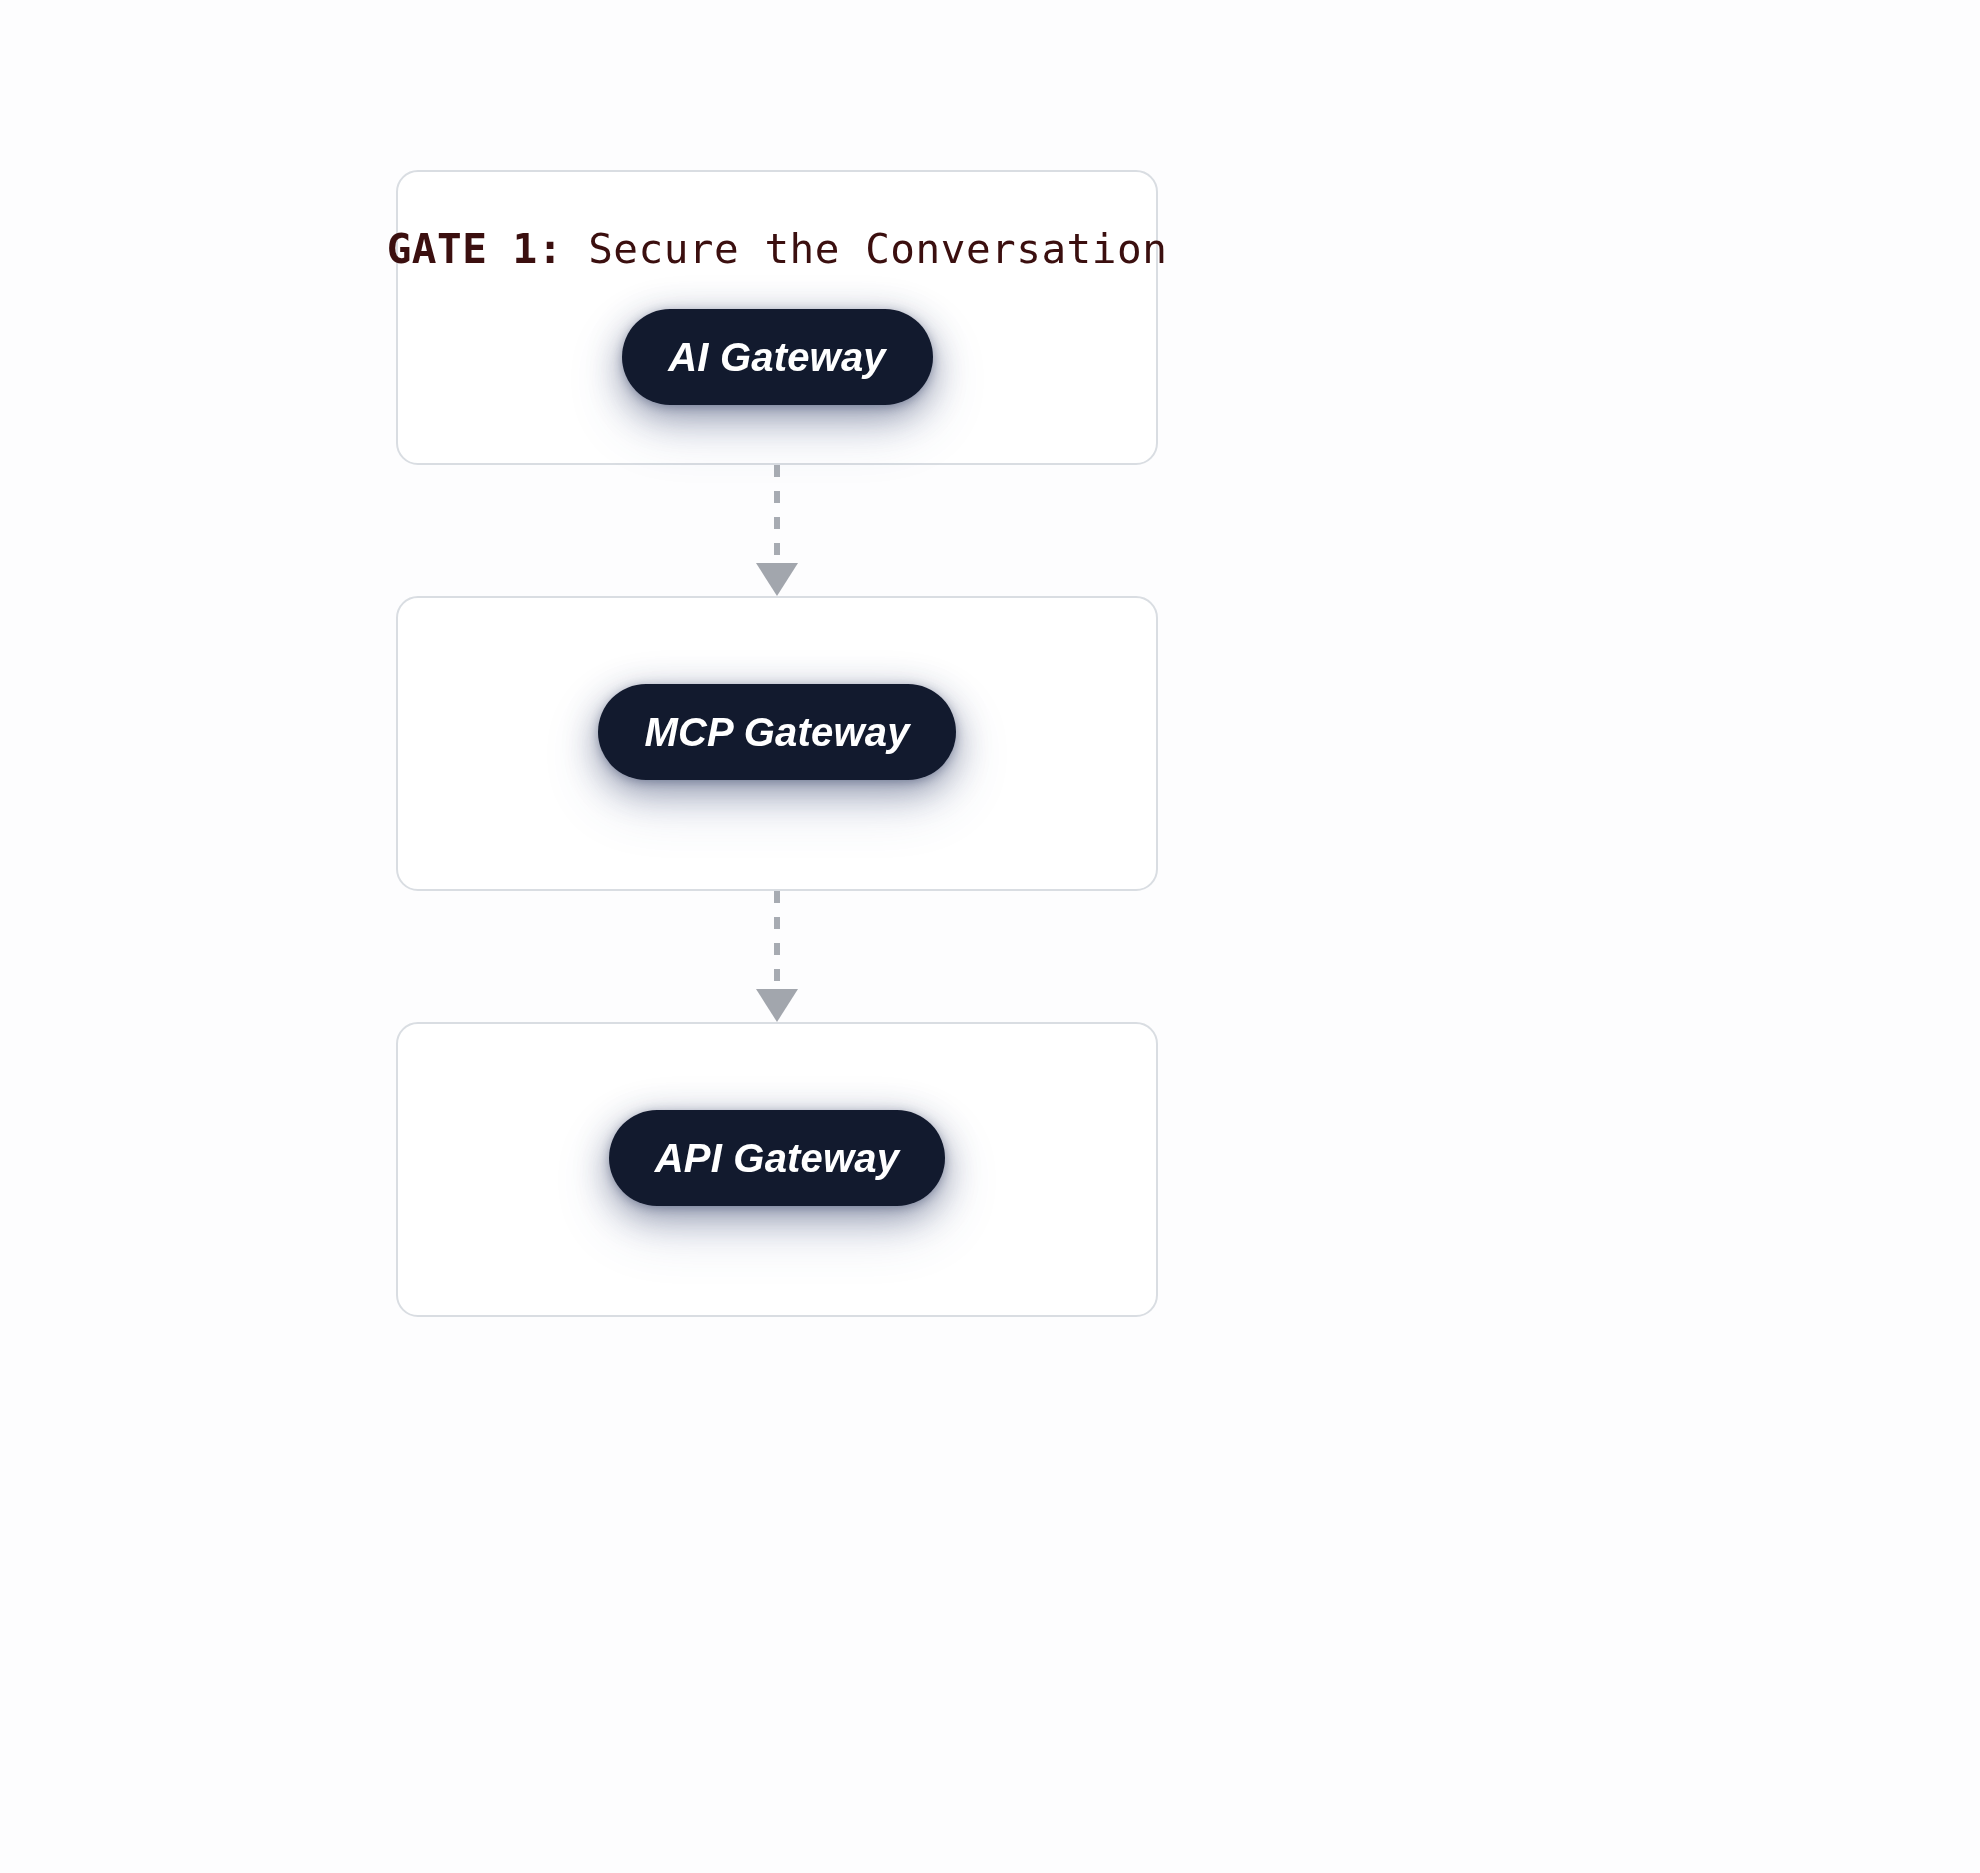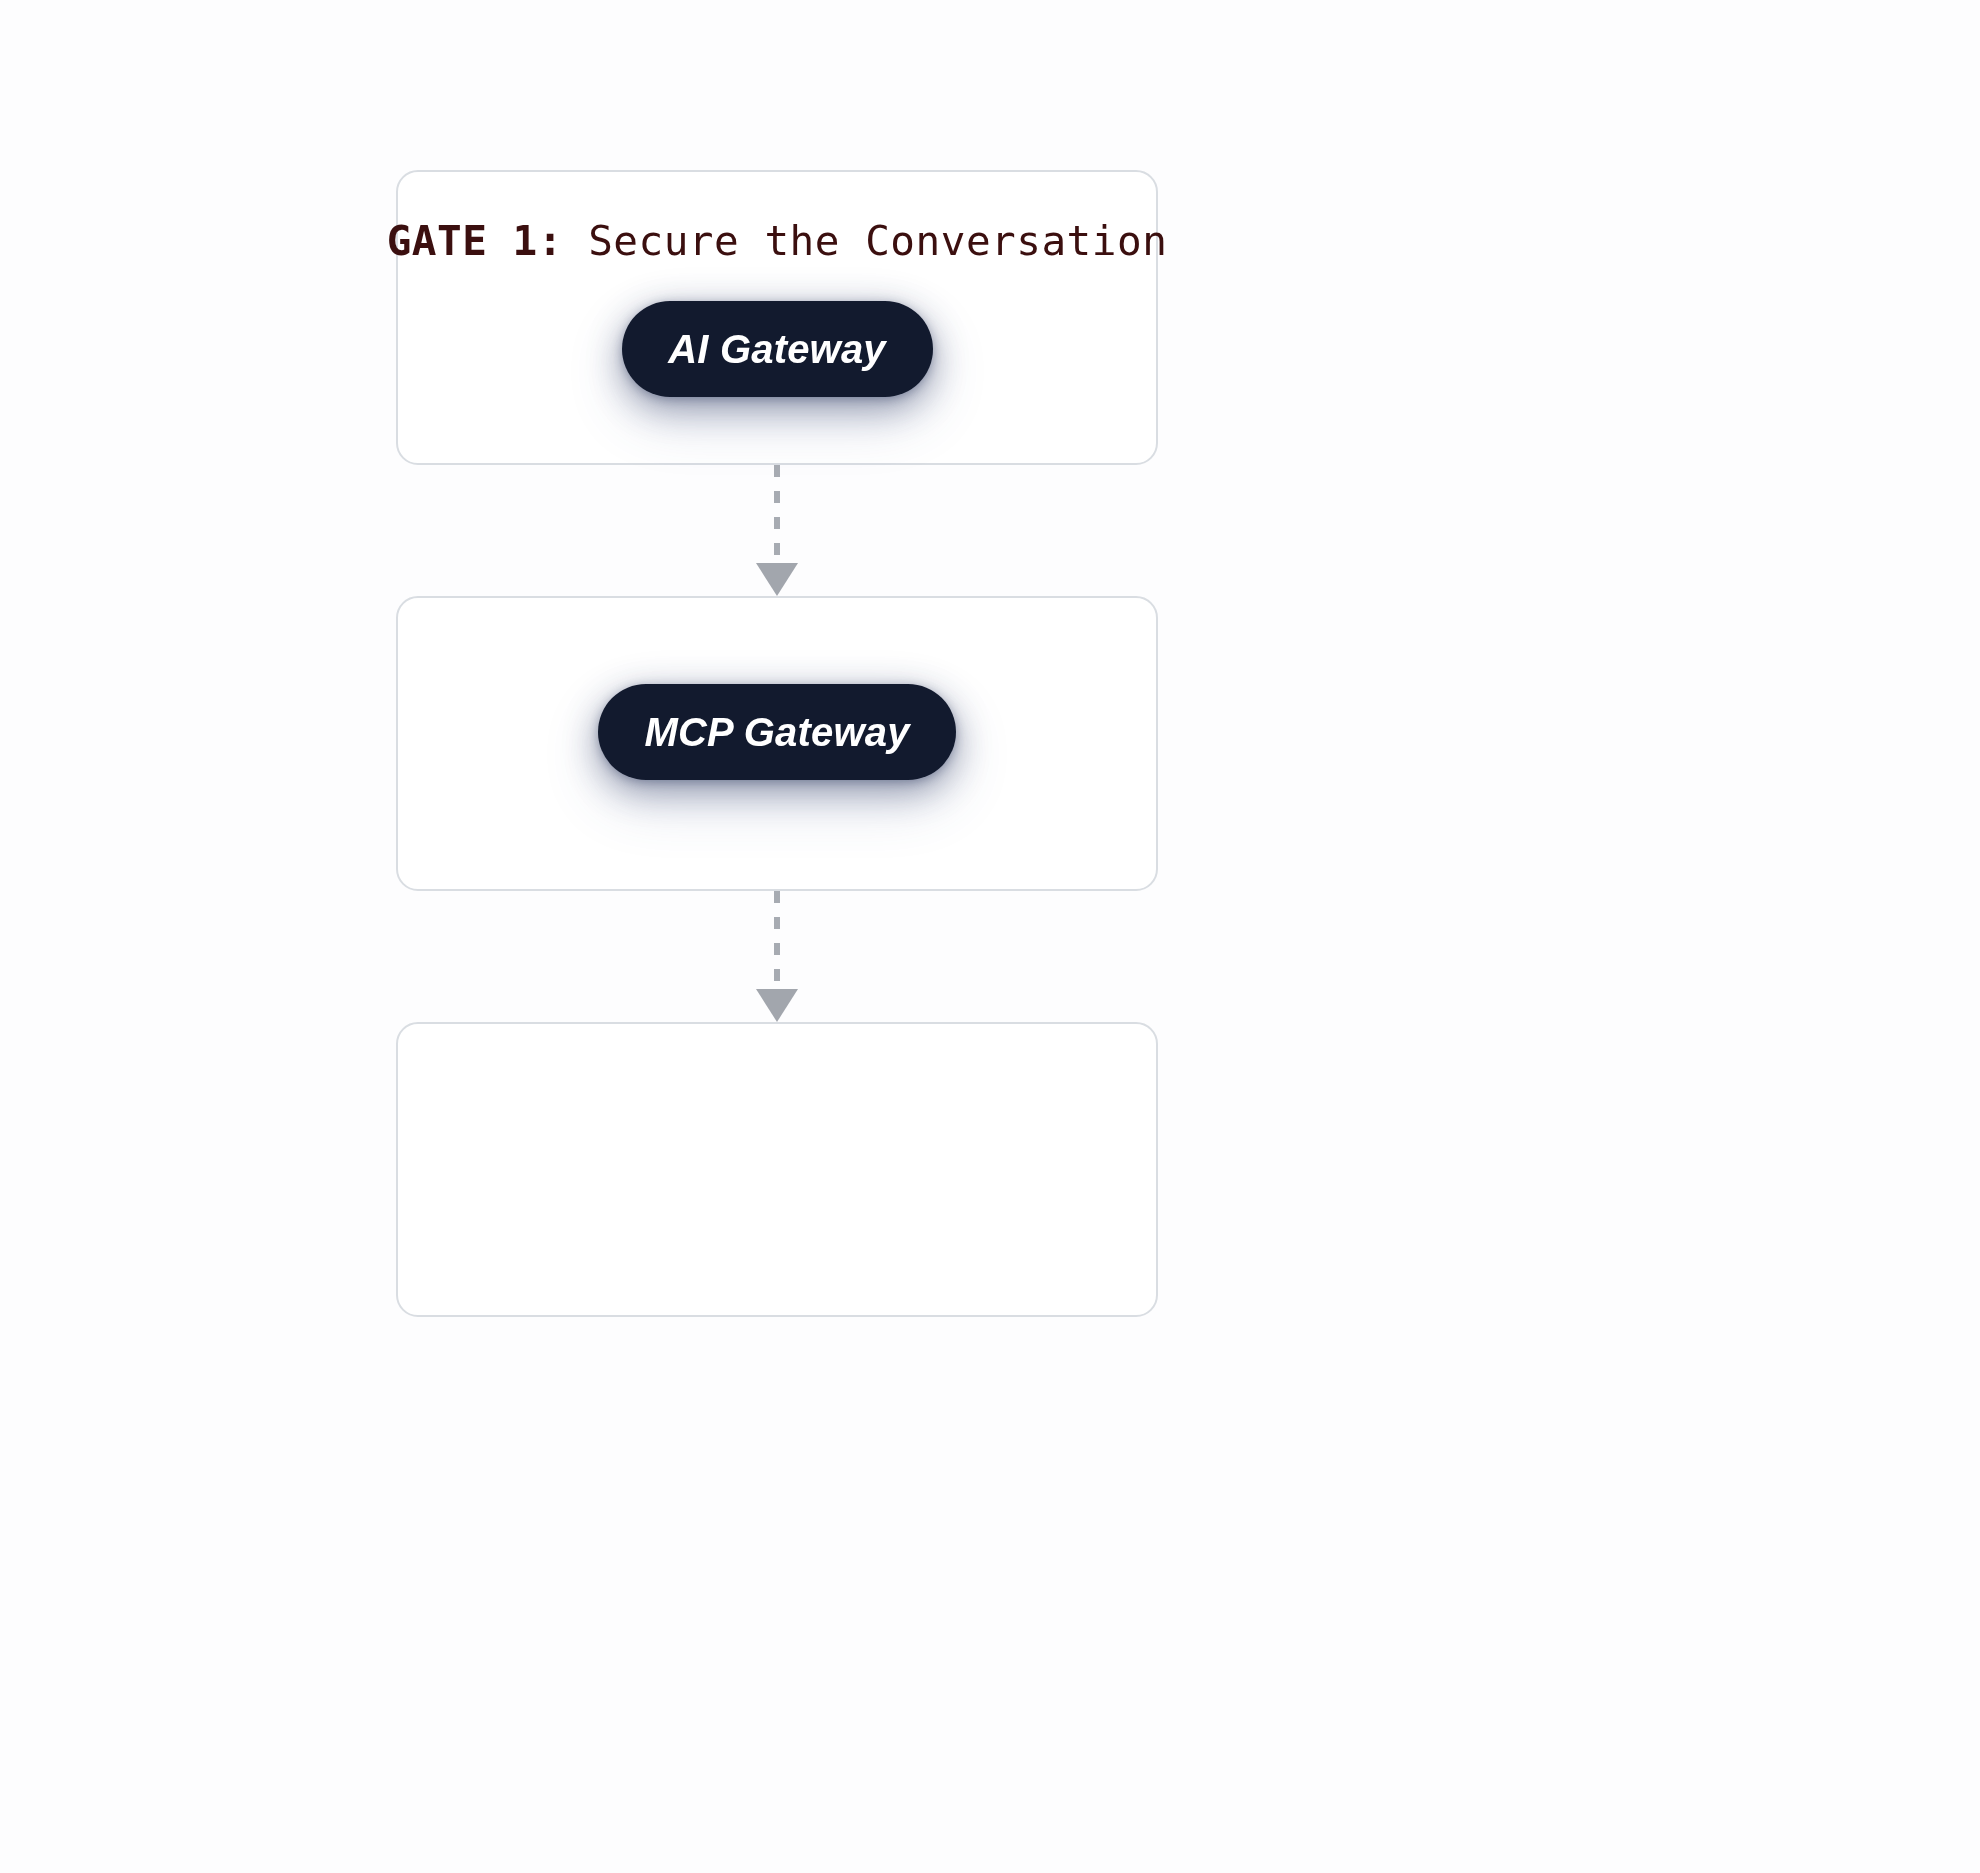--- a/index.html
+++ b/index.html
@@ -50,20 +50,21 @@
 
   .gate-title {
     font-family: "DejaVu Sans Mono", "Liberation Mono", monospace;
     font-size: 41px;
     line-height: 1.05;
     letter-spacing: 0.5px;
     color: #3b0f0f;
     white-space: nowrap;
     text-align: center;
     user-select: none;
+    margin-top: 8px;
   }
   .gate-title .gate-label {
     font-weight: 700;
   }
   .gate-title .gate-desc {
     font-weight: 400;
   }
 
   
   .pill-wrap {
@@ -163,17 +164,20 @@
     </div>
 
     <div class="connector">
       <div class="conn-inner">
         <div class="conn-line"></div>
         <div class="conn-head"></div>
       </div>
     </div>
 
     <div class="gate-card">
+      <div class="pill-wrap">
+        <div class="pill">API Gateway</div>
+      </div>
     </div>
 
   </div>
 </div>
 
 
 </body></html>

